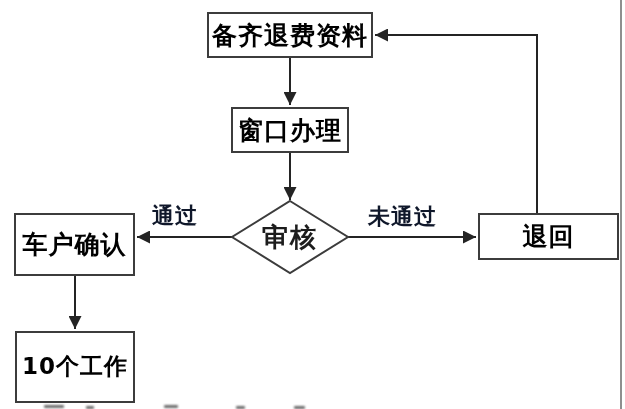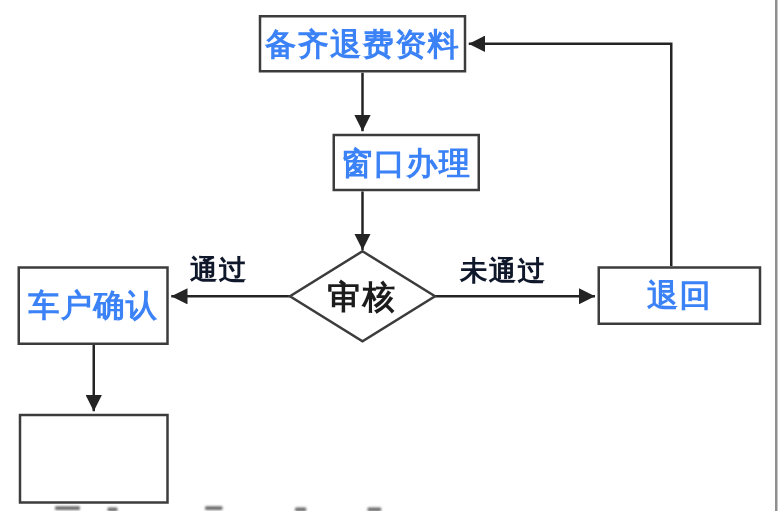--- a/index.html
+++ b/index.html
@@ -24,32 +24,32 @@
     left: 0;
     top: 0;
     width: 625px;
     height: 409px;
   }
   .node {
     position: absolute;
     box-sizing: border-box;
     border: 2px solid #3c3c3c;
     background: #ffffff;
-    color: #3b82f6;
+    color: #000000;
     font-weight: bold;
     display: flex;
     align-items: center;
     justify-content: center;
     text-align: center;
     letter-spacing: 1px;
   }
   .node-prepare { left: 207px; top: 12px;  width: 166px; height: 46px; font-size: 25px; }
-  .node-window  { left: 231px; top: 107px; width: 118px; height: 46px; font-size: 25px; margin-left: 35px; }
+  .node-window  { left: 231px; top: 107px; width: 118px; height: 46px; font-size: 25px; }
   .node-confirm { left: 14px;  top: 213px; width: 121px; height: 63px; font-size: 25px; }
-  .node-return  { left: 478px; top: 213px; width: 131px; height: 47px; font-size: 25px; text-align: right; }
+  .node-return  { left: 478px; top: 213px; width: 141px; height: 47px; font-size: 25px; text-align: right; }
   .node-arrival { left: 15px;  top: 331px; width: 120px; height: 72px; font-size: 23px;
                   flex-direction: column; line-height: 1.3; }
   .edge-label {
     position: absolute;
     color: #0f172a;
     font-weight: bold;
     font-size: 22px;
     letter-spacing: 1px;
   }
   .label-pass { left: 152px; top: 201px; width: 66px; }
@@ -114,20 +114,21 @@
 
   <div class="node node-confirm">
     <span>车户确认</span>
   </div>
 
   <div class="node node-return">
     <span>退回</span>
   </div>
 
   <div class="node node-arrival">
+    <span>10个工作</span>
   </div>
 
   <div class="edge-label label-pass">通过</div>
 
   <div class="edge-label label-fail">未通过</div>
 
   <div class="page-edge"></div>
 
   <div class="frag" style="left:44px;  top:405px; width:20px; height:3px;"></div>
   <div class="frag" style="left:86px;  top:406px; width:8px;  height:3px;"></div>

